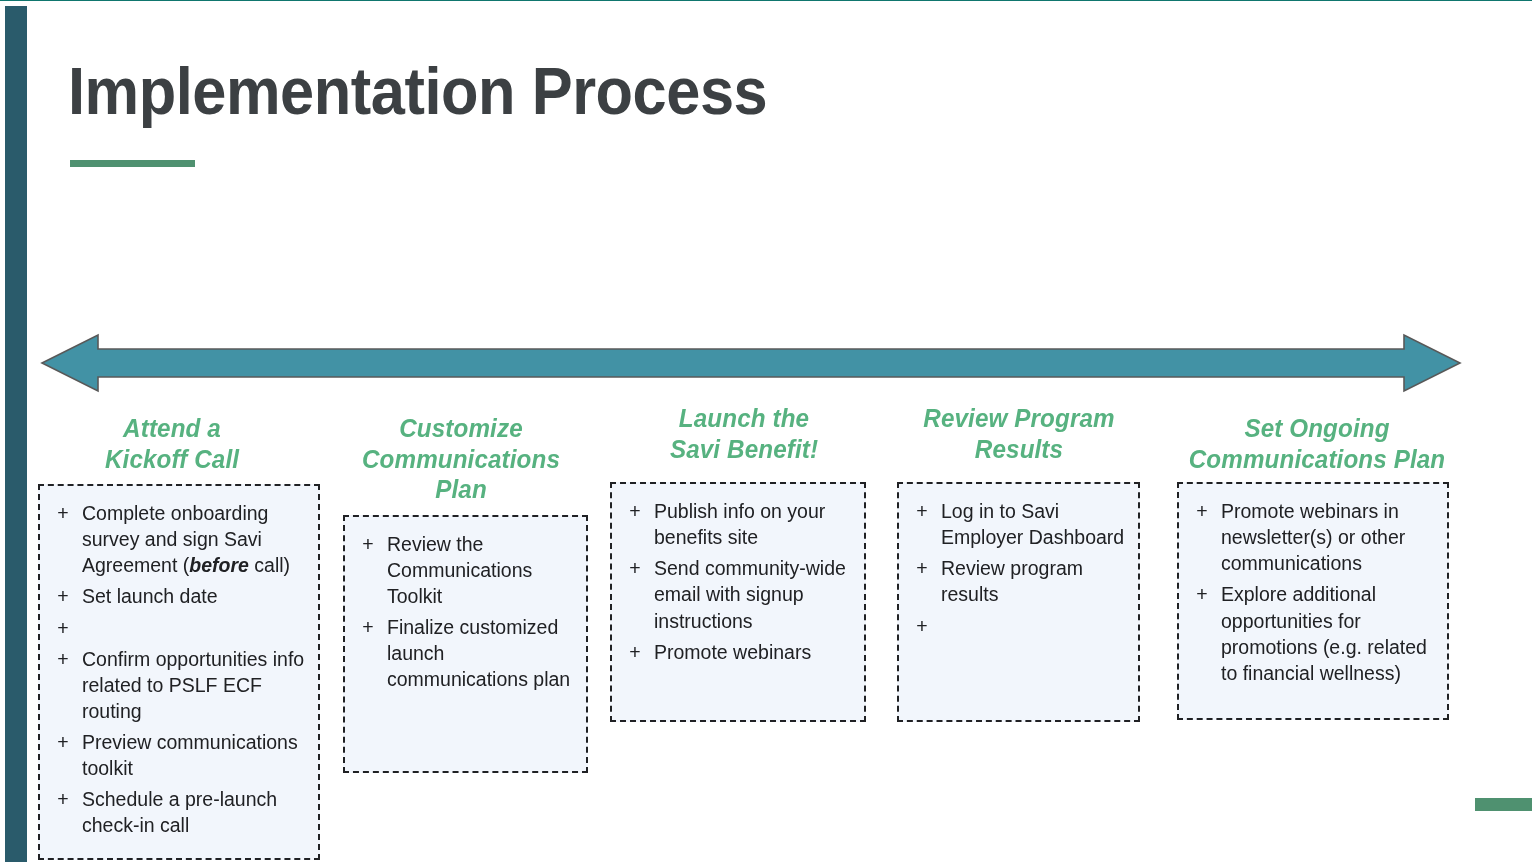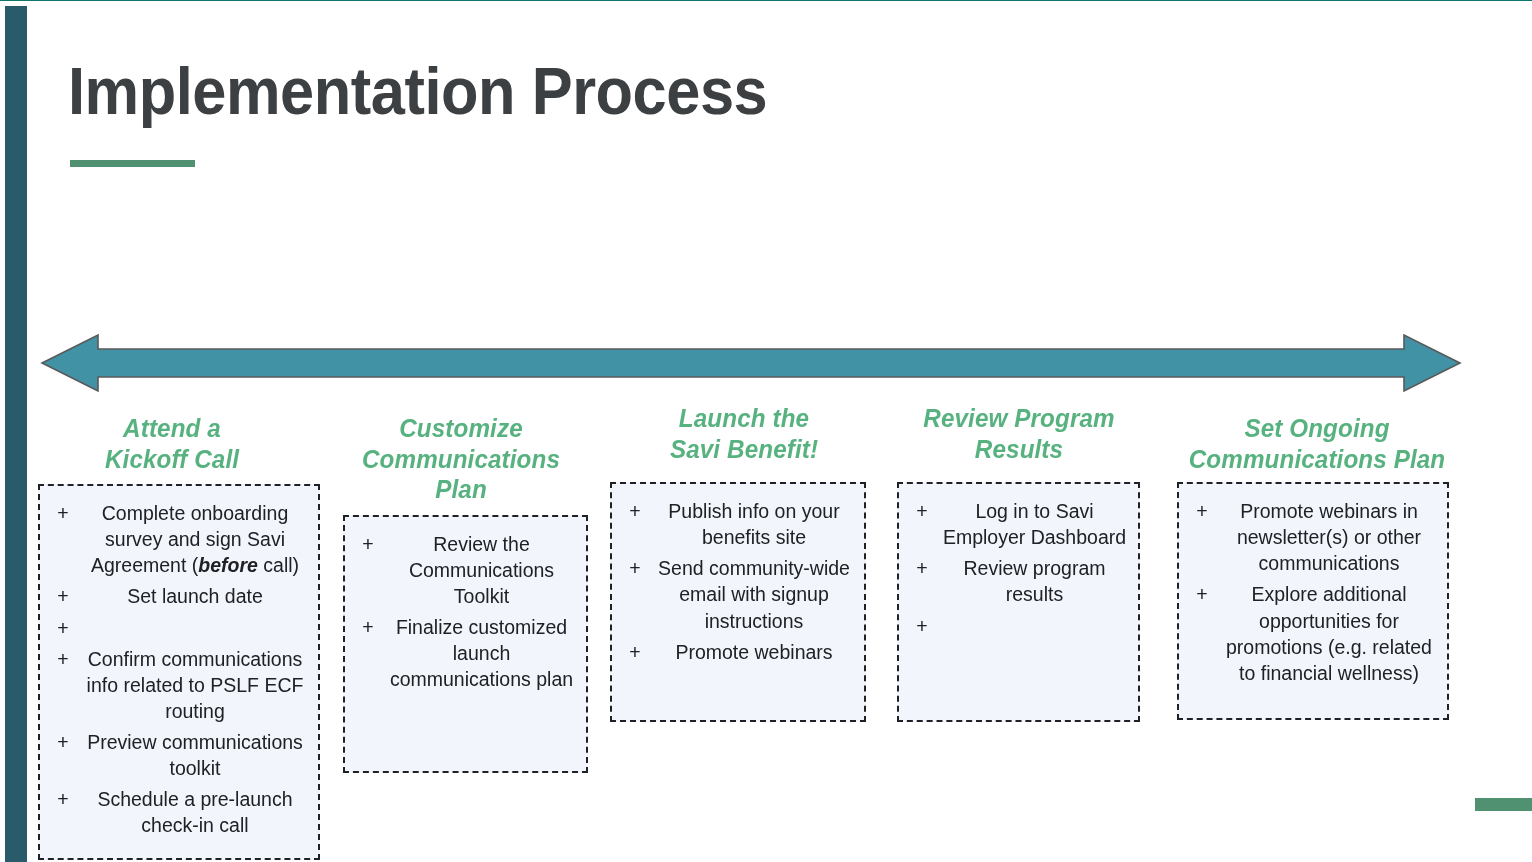--- a/index.html
+++ b/index.html
@@ -106,21 +106,20 @@
   ul.items li .plus {
     flex: 0 0 auto;
     width: 38px;
     text-align: center;
     font-size: 19.5px;
     line-height: 1.34;
     color: #202124;
   }
   ul.items li .txt {
     flex: 1 1 auto;
-    text-align: center;
   }
   ul.items li .txt b {
     font-weight: 700;
     font-style: italic;
   }
 </style>
 </head>
 <body>
 
 <div id="slide">
@@ -149,21 +148,21 @@
         </li>
         <li>
           <span class="plus">+</span>
           <span class="txt">Set launch date</span>
         </li>
         <li>
           <span class="plus">+</span>
         </li>
         <li>
           <span class="plus">+</span>
-          <span class="txt">Confirm communications info related to PSLF ECF routing</span>
+          <span class="txt">Confirm opportunities info related to PSLF ECF routing</span>
         </li>
         <li>
           <span class="plus">+</span>
           <span class="txt">Preview communications toolkit</span>
         </li>
         <li>
           <span class="plus">+</span>
           <span class="txt">Schedule a pre-launch check-in call</span>
         </li>
       </ul>

